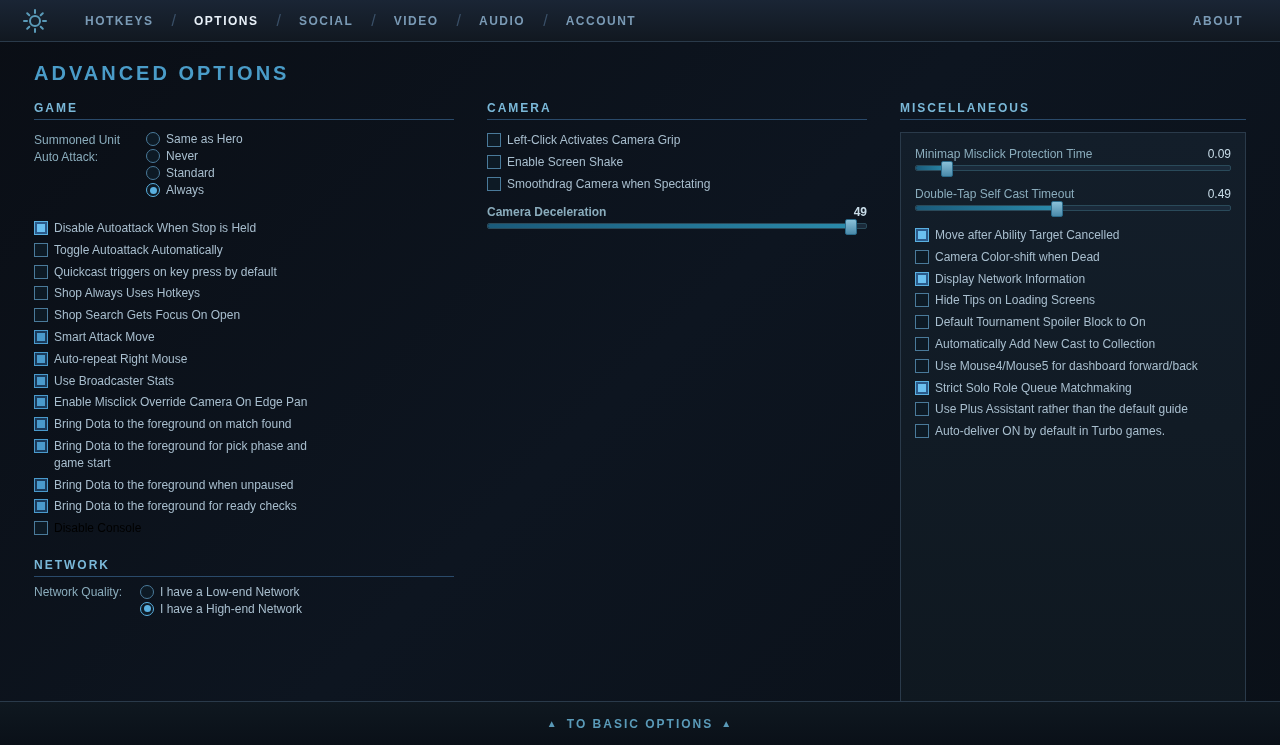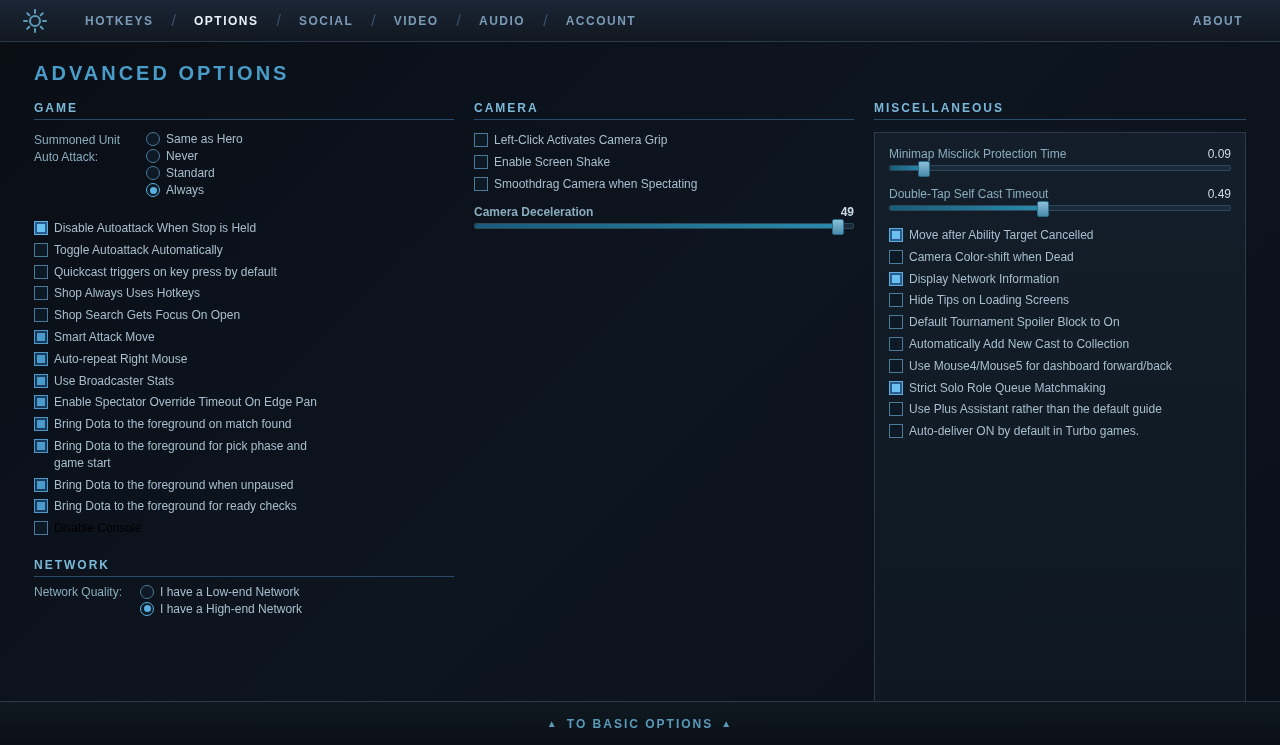--- a/index.html
+++ b/index.html
@@ -57,21 +57,21 @@
       color: #4a9cc8;
       font-size: 20px;
       font-weight: bold;
       letter-spacing: 3px;
       margin-bottom: 16px;
       text-transform: uppercase;
     }
 
     .columns {
       display: flex;
-      gap: 20px;
+      gap: 33px;
       height: 100%;
     }
 
     
     .col {
       flex: 1;
       display: flex;
       flex-direction: column;
     }
     .col-left { flex: 0 0 420px; }
@@ -360,21 +360,21 @@
         <div class="option-row">
           <div class="cb checked"></div>
           <label>Auto-repeat Right Mouse</label>
         </div>
         <div class="option-row">
           <div class="cb checked"></div>
           <label>Use Broadcaster Stats</label>
         </div>
         <div class="option-row">
           <div class="cb checked"></div>
-          <label>Enable Spectator Override Timeout On Edge Pan</label>
+          <label>Enable Misclick Override Camera On Edge Pan</label>
         </div>
         <div class="option-row">
           <div class="cb checked"></div>
           <label>Bring Dota to the foreground on match found</label>
         </div>
         <div class="option-row">
           <div class="cb checked"></div>
           <label>Bring Dota to the foreground for pick phase and<br>game start</label>
         </div>
         <div class="option-row">

